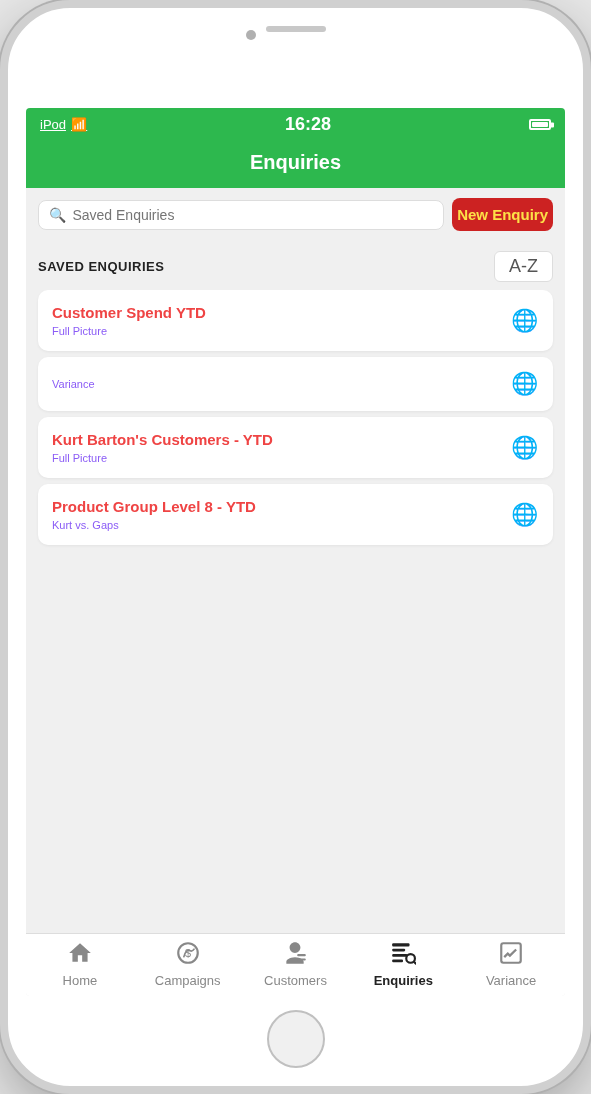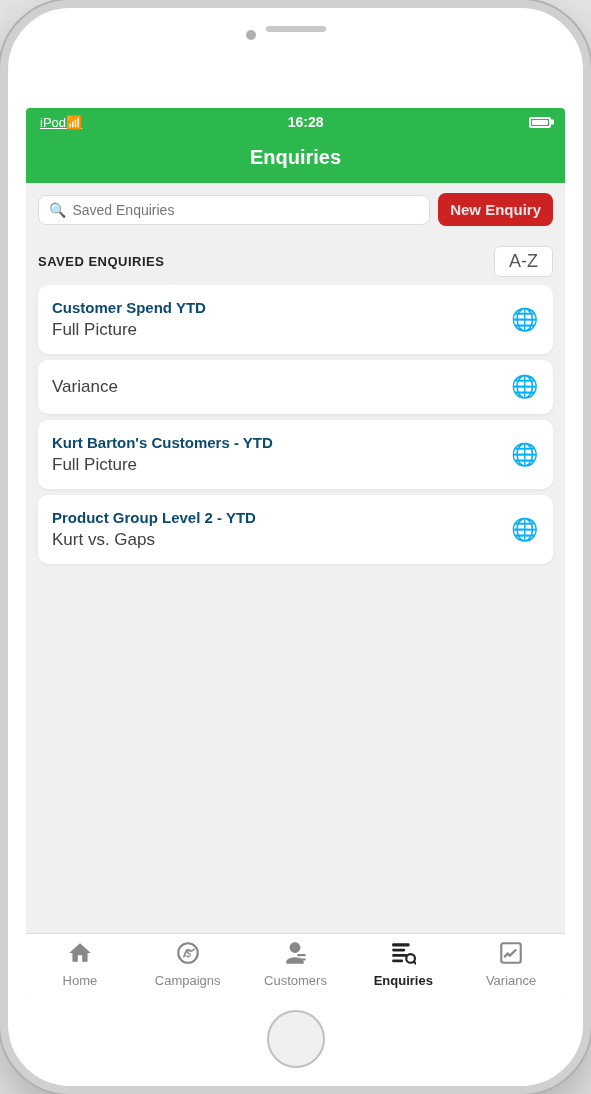--- a/index.html
+++ b/index.html
@@ -100,29 +100,30 @@
       align-items: center;
       color: white;
       font-size: 13px;
       font-weight: 500;
       flex-shrink: 0;
     }
 
     .status-left {
       display: flex;
       align-items: flex-end;
+      gap: 5px;
       text-decoration: underline;
     }
 
     .wifi-icon {
       font-size: 13px;
     }
 
     .status-center {
-      font-size: 14px;
+      font-size: 18px;
       font-weight: 600;
     }
 
     .battery-indicator {
       display: flex;
       align-items: center;
       gap: 2px;
     }
 
     .battery-body {
@@ -199,24 +200,24 @@
       border: none;
       outline: none;
       background: transparent;
       font-size: 14px;
       color: #999;
       width: 100%;
     }
 
     .new-enquiry-btn {
       background: #cc2222;
-      color: #e5e5e5;
+      color: #fde047;
       border: none;
       border-radius: 8px;
-      padding: 8px 12px;
+      padding: 8px 5px;
       font-size: 15px;
       font-weight: 600;
       cursor: pointer;
       white-space: nowrap;
     }
 
     
     .section-header {
       padding: 10px 12px 8px;
       display: flex;
@@ -262,27 +263,27 @@
       box-shadow: 0 1px 3px rgba(0,0,0,0.06);
     }
 
     .enquiry-info {
       flex: 1;
     }
 
     .enquiry-name {
       font-size: 15px;
       font-weight: 700;
-      color: #0c4a6e;
+      color: #ef4444;
       margin-bottom: 4px;
     }
 
     .enquiry-sub {
-      font-size: 17px;
-      color: #404040;
+      font-size: 11px;
+      color: #8b5cf6;
     }
 
     .globe-icon {
       font-size: 22px;
       color: #555;
       flex-shrink: 0;
       margin-left: 10px;
     }
 
     
@@ -388,21 +389,21 @@
         </div>
         <div class="enquiry-card">
           <div class="enquiry-info">
             <div class="enquiry-name">Kurt Barton's Customers - YTD</div>
             <div class="enquiry-sub">Full Picture</div>
           </div>
           <span class="globe-icon">🌐</span>
         </div>
         <div class="enquiry-card">
           <div class="enquiry-info">
-            <div class="enquiry-name">Product Group Level 2 - YTD</div>
+            <div class="enquiry-name">Product Group Level 8 - YTD</div>
             <div class="enquiry-sub">Kurt vs. Gaps</div>
           </div>
           <span class="globe-icon">🌐</span>
         </div>
       </div>
 
     <div class="bottom-nav">
 
       <div class="nav-item">
         <span class="nav-icon">

